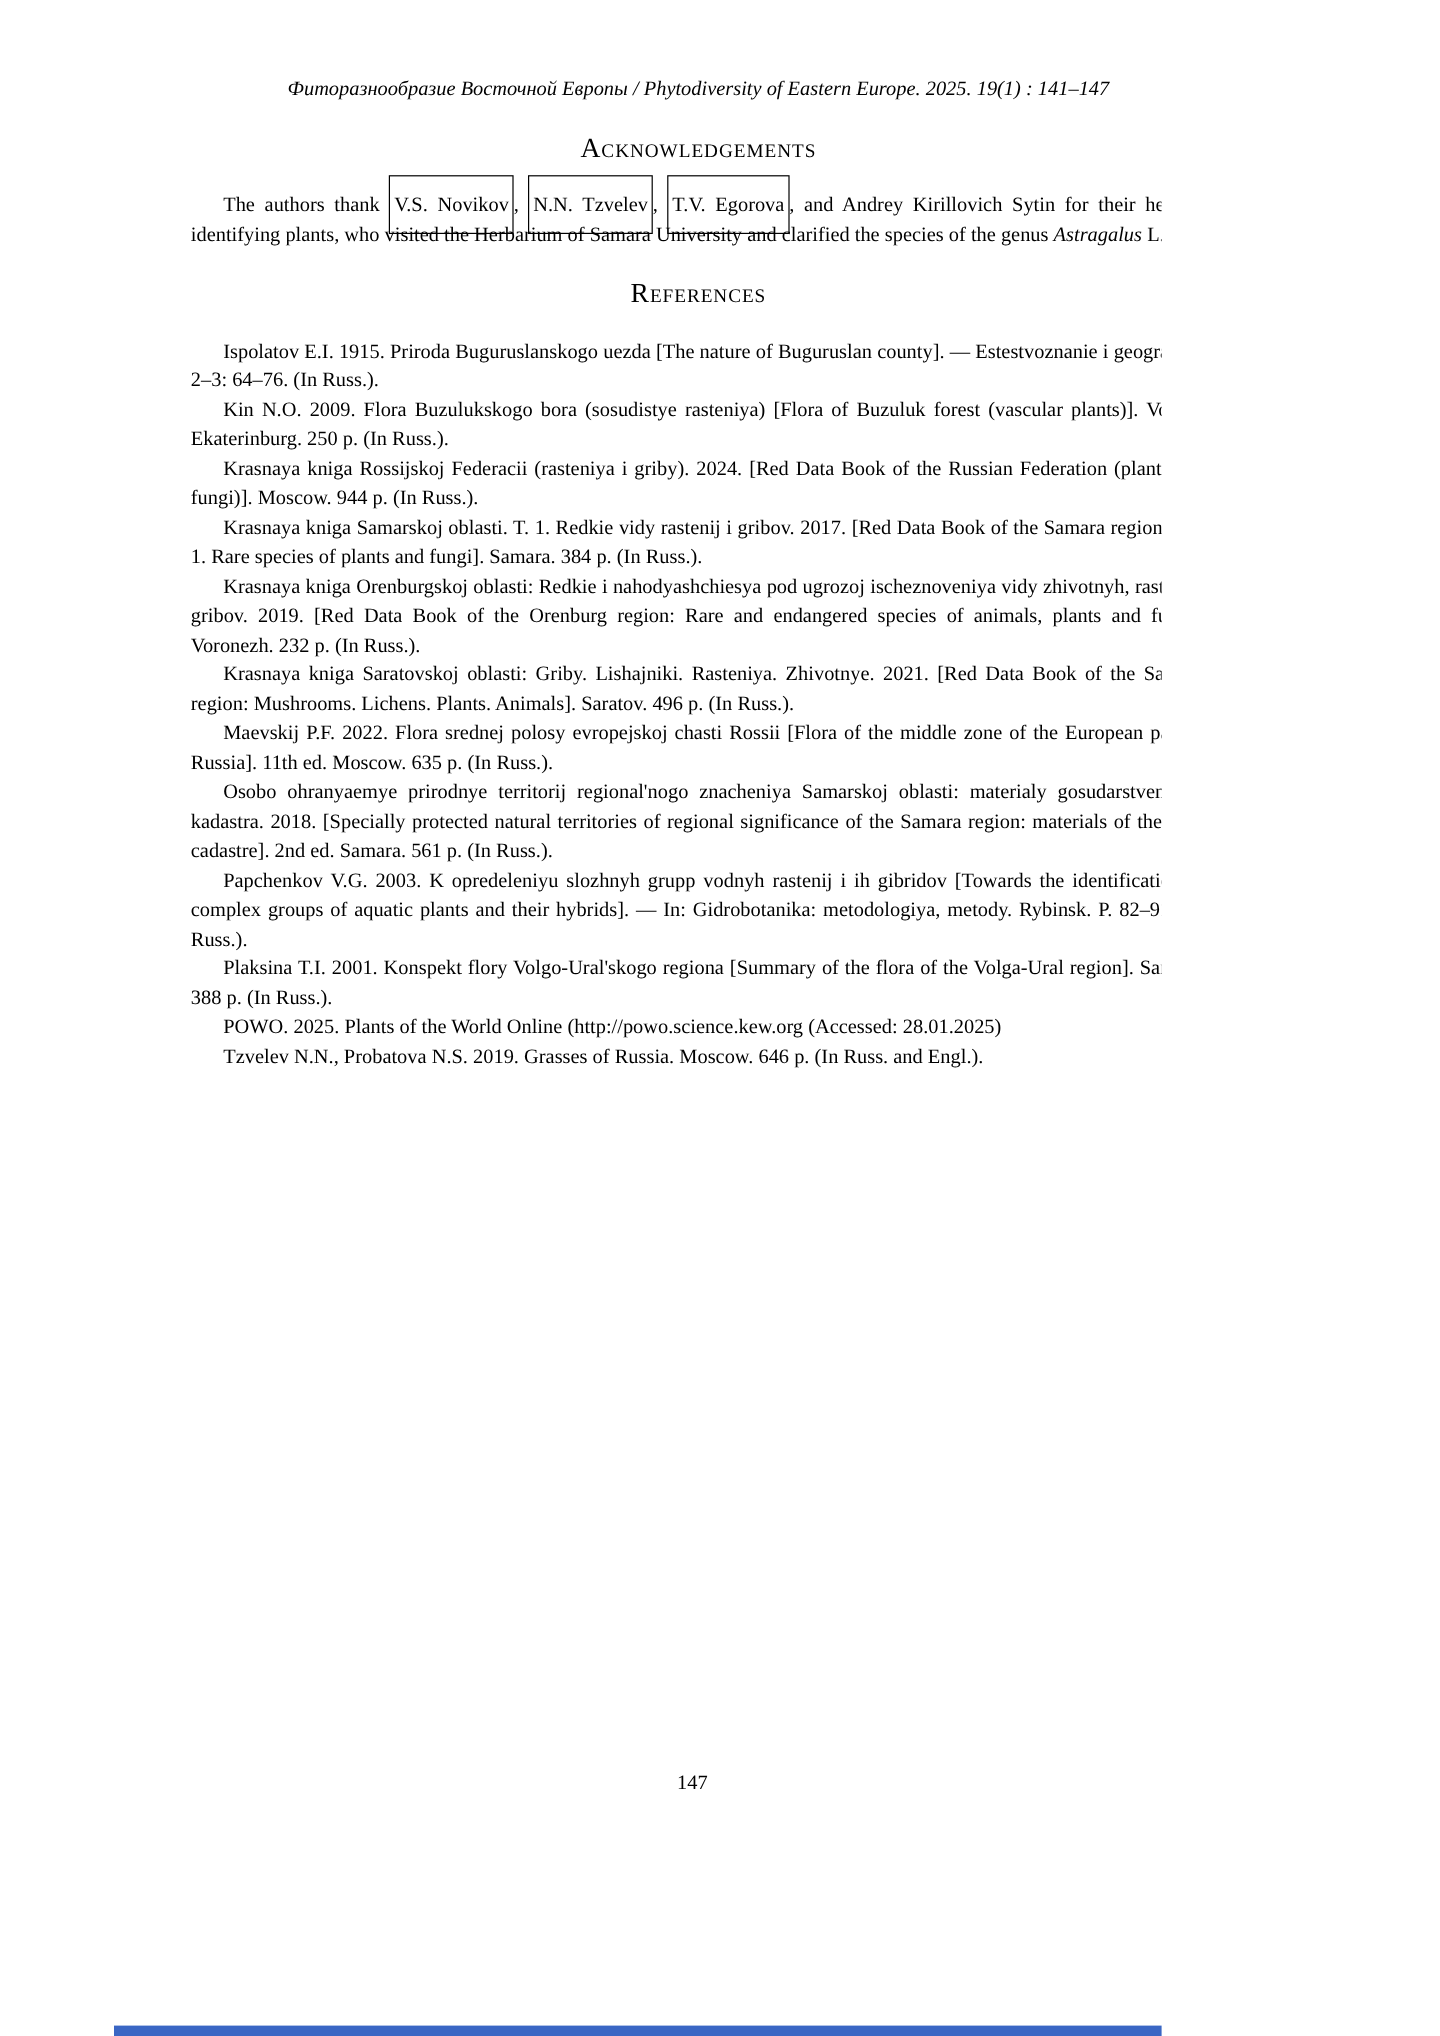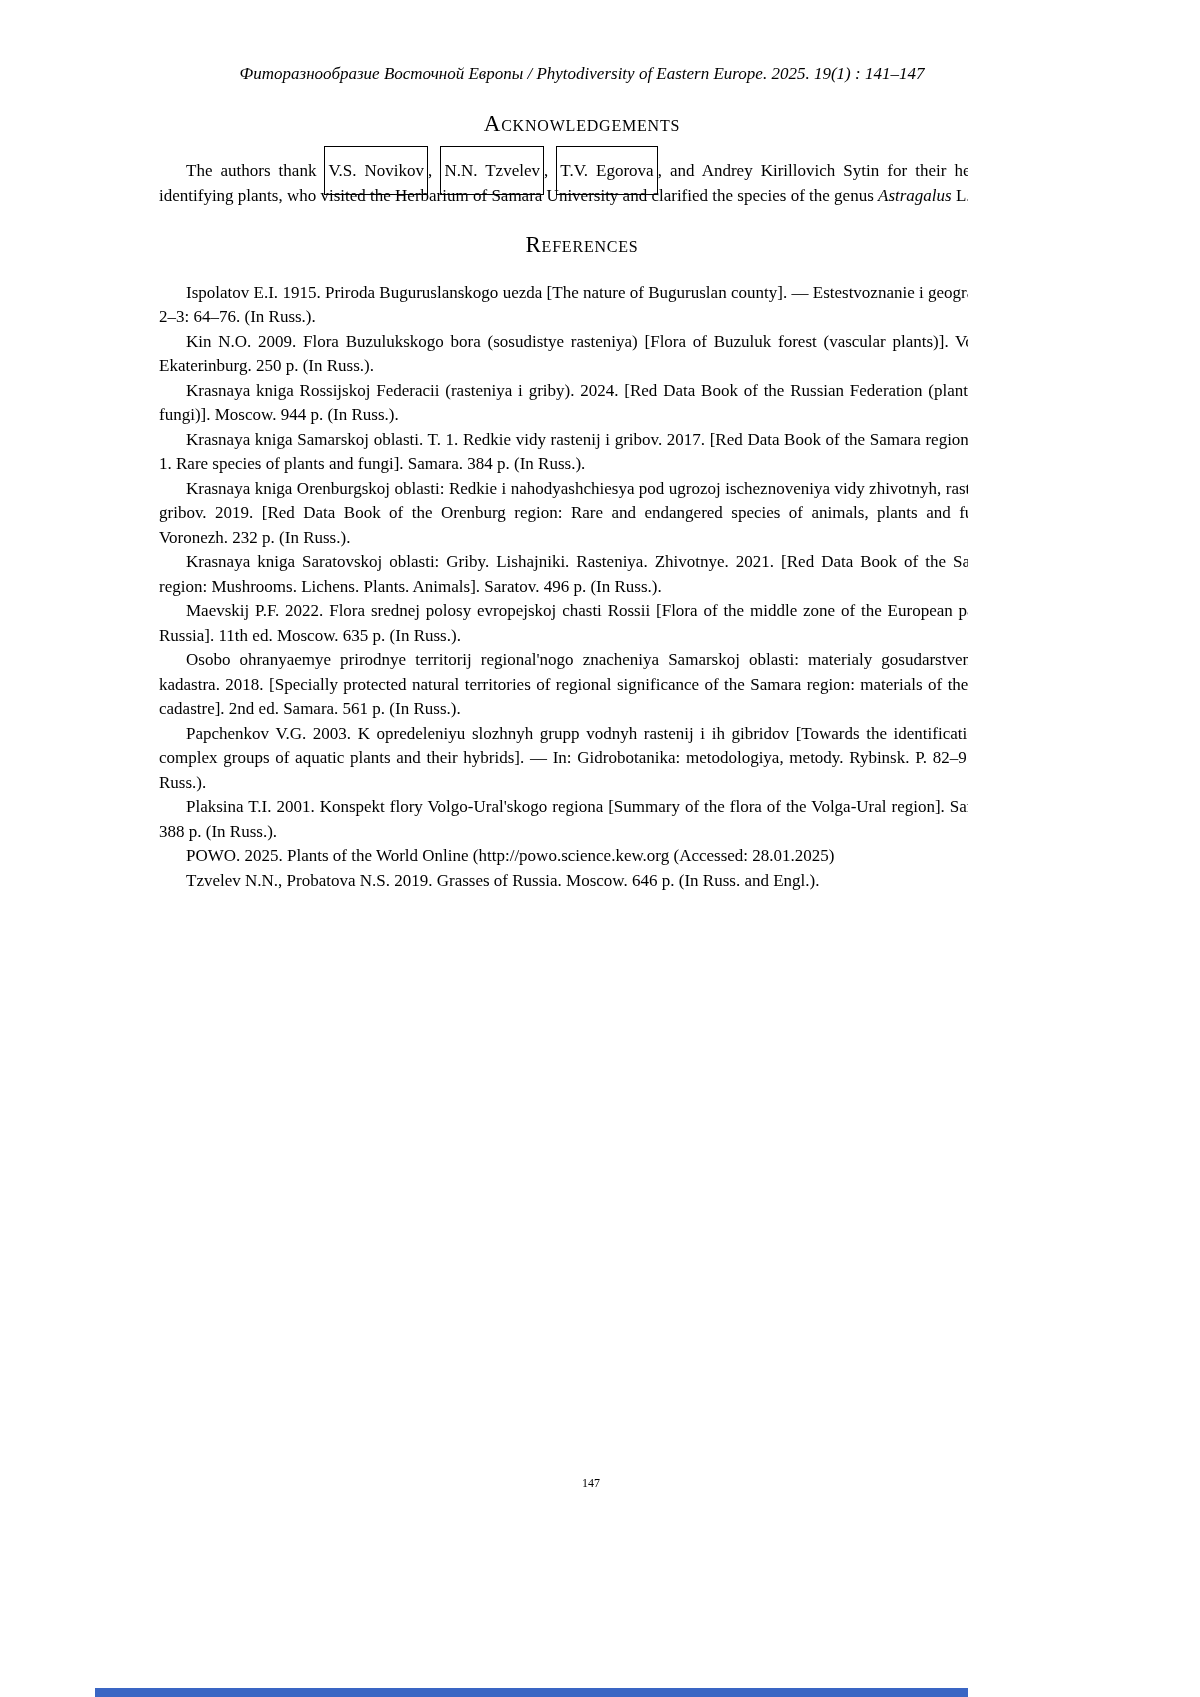--- a/index.html
+++ b/index.html
@@ -48,25 +48,25 @@
     border: 1px solid #000000;
     padding: 14px 3px;
   }
   .italic { font-style: italic; }
   .refs p {
     text-align: justify;
     text-indent: 27px;
   }
   .page-number {
     position: absolute;
-    left: 168px;
+    left: 154px;
     width: 846px;
     top: 1476px;
     text-align: center;
-    font-size: 12px;
+    font-size: 17px;
   }
   .bottom-bar {
     position: absolute;
     left: 95px;
     width: 1010px;
     height: 9px;
     bottom: 0;
     background: #3a66c4; 
   }
 </style>

